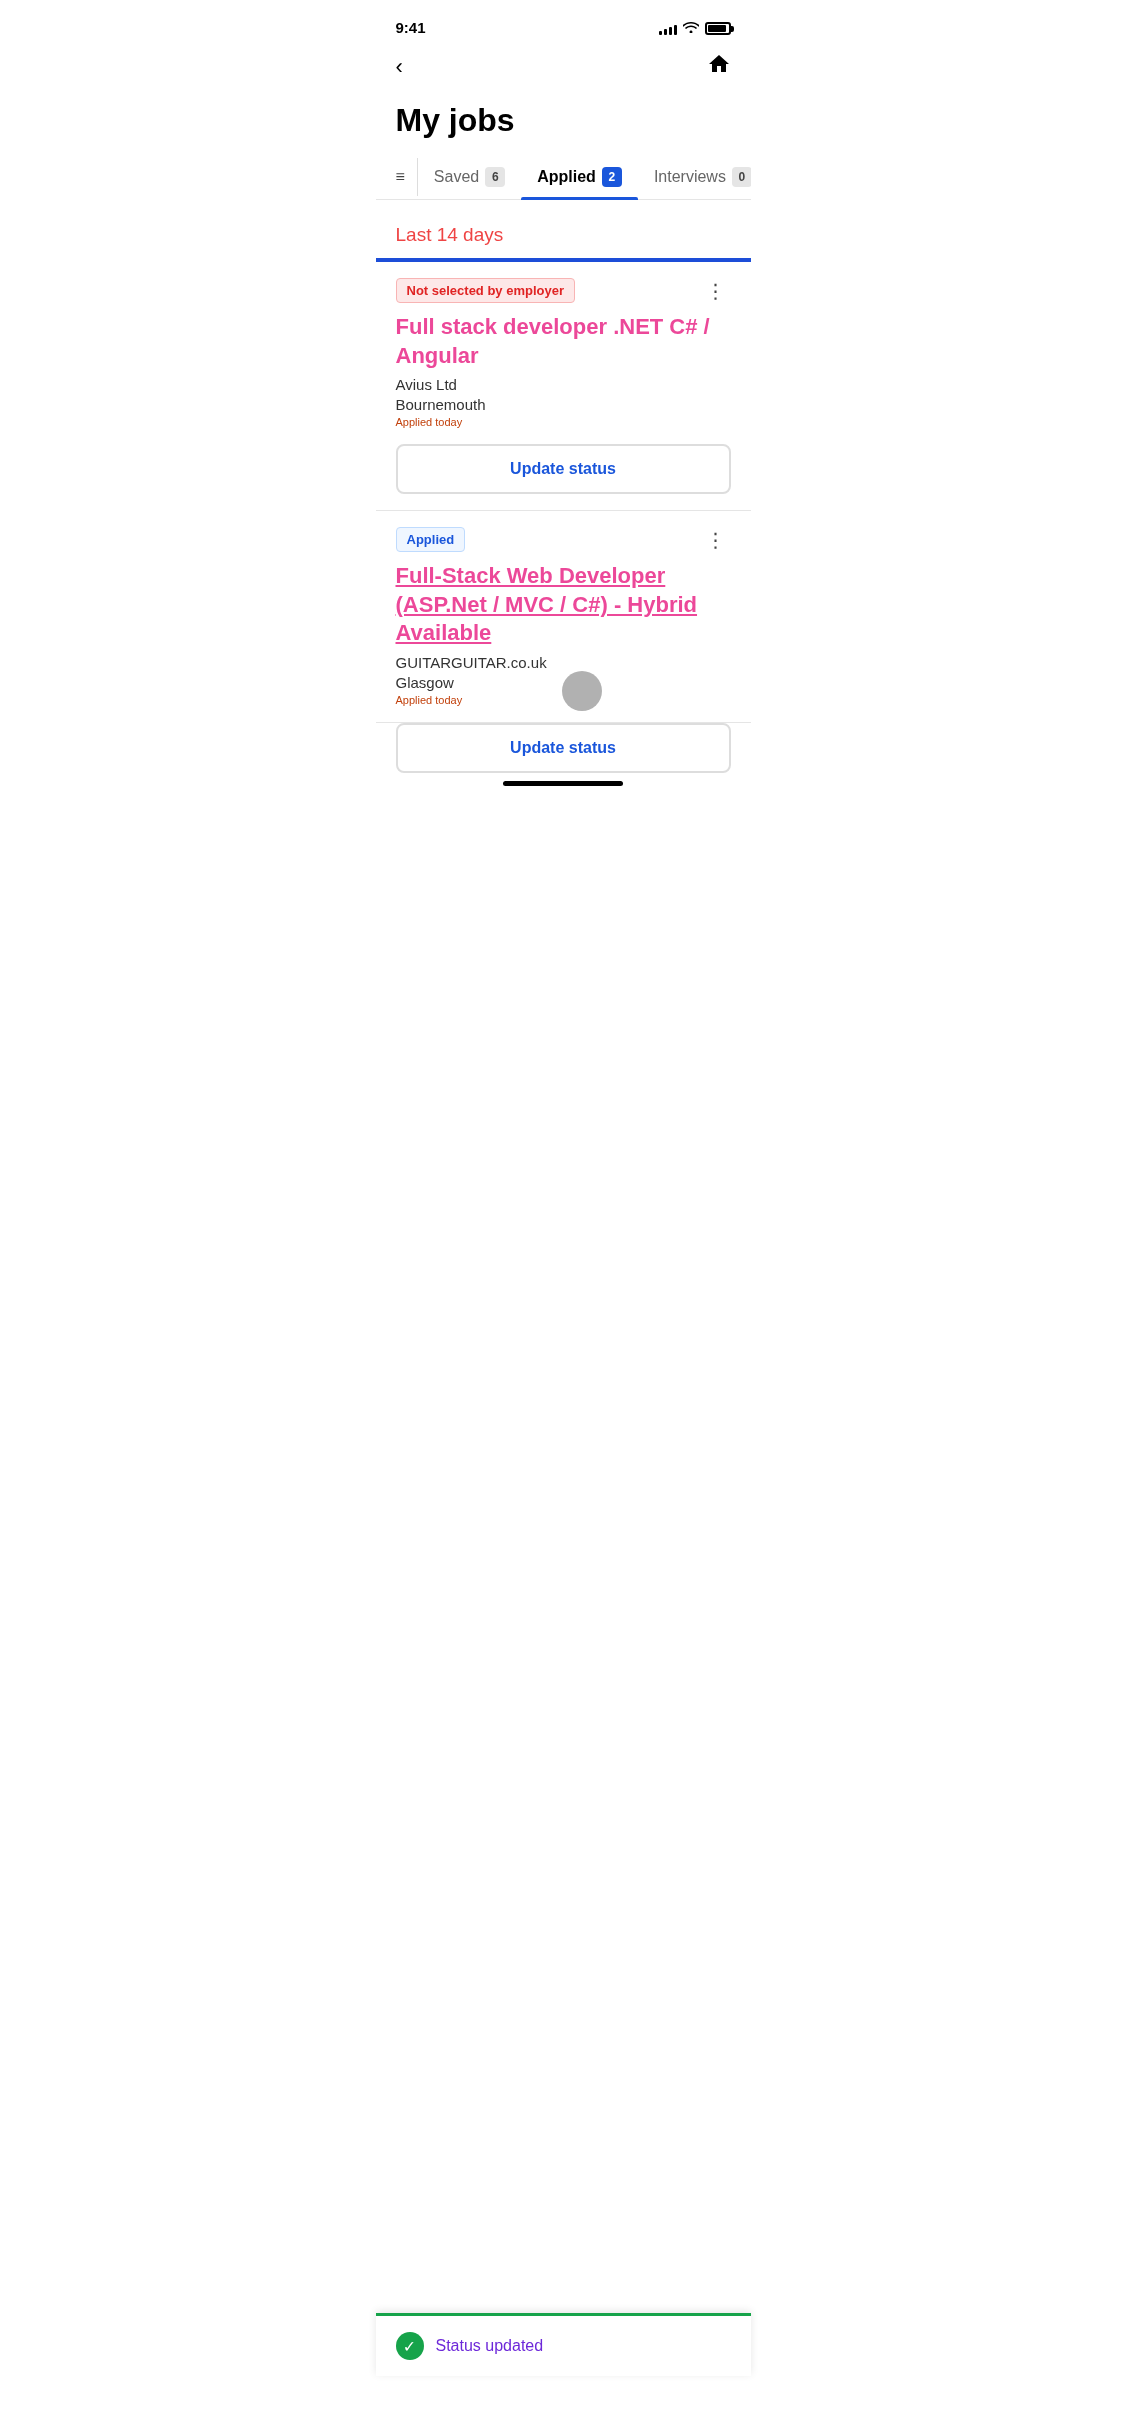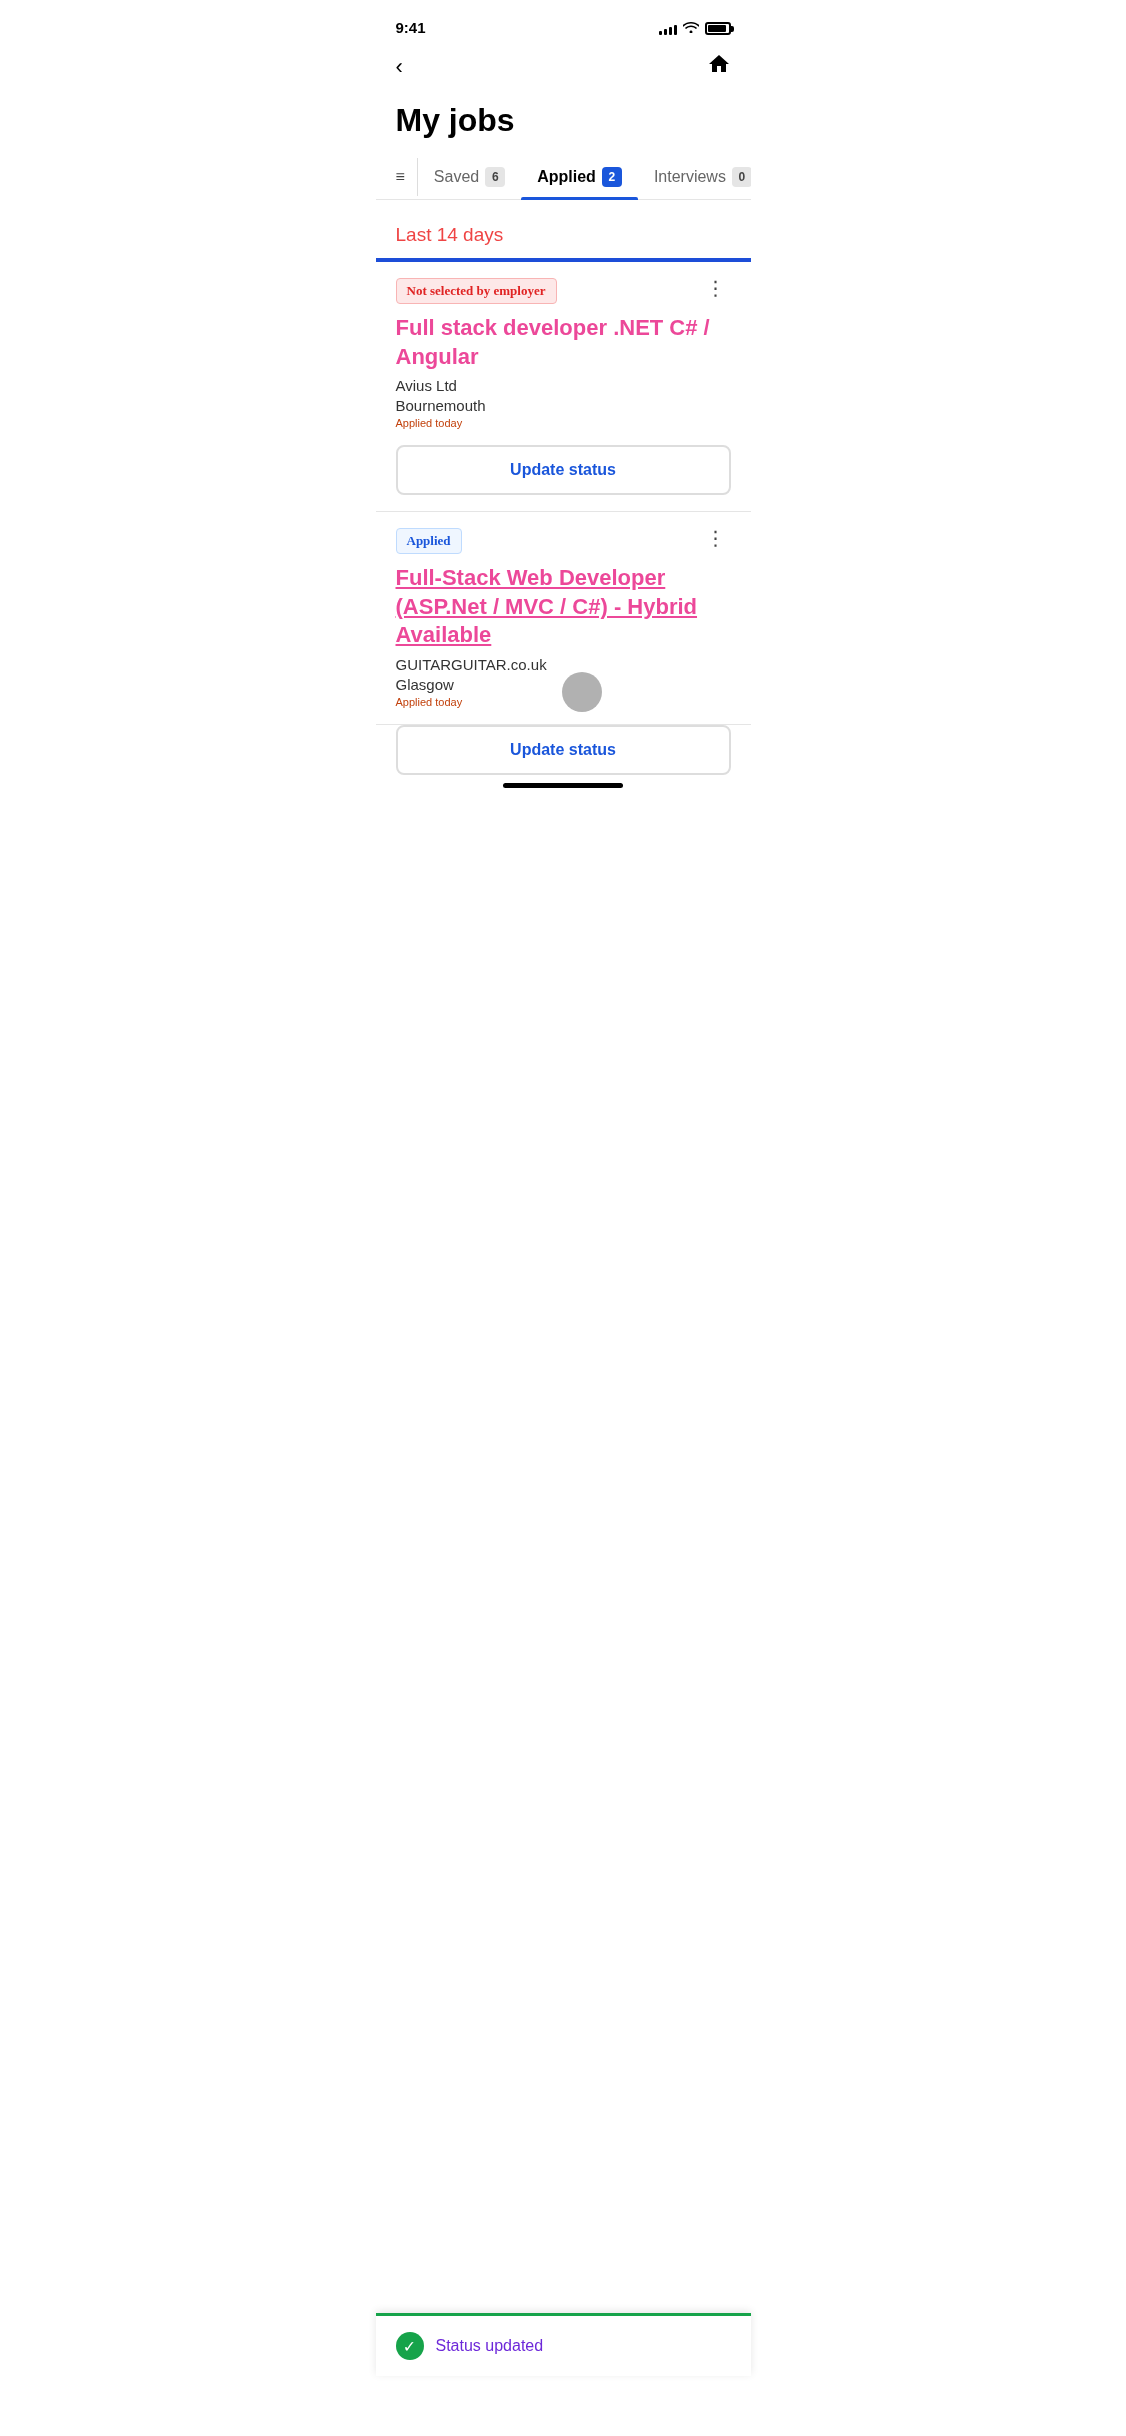--- a/index.html
+++ b/index.html
@@ -191,23 +191,22 @@
 
     
     .job-card {
       padding: 16px 20px 0;
       border-bottom: 1px solid #e5e5e5;
     }
 
     .card-header {
       display: flex;
       justify-content: space-between;
-      align-items: flex-start;
+      align-items: center;
       margin-bottom: 10px;
-      font-family: Liberation Serif, serif;
     }
 
     .status-badge {
       display: inline-block;
       padding: 4px 10px;
       border-radius: 4px;
       font-size: 13px;
       font-weight: 600;
     }
 

